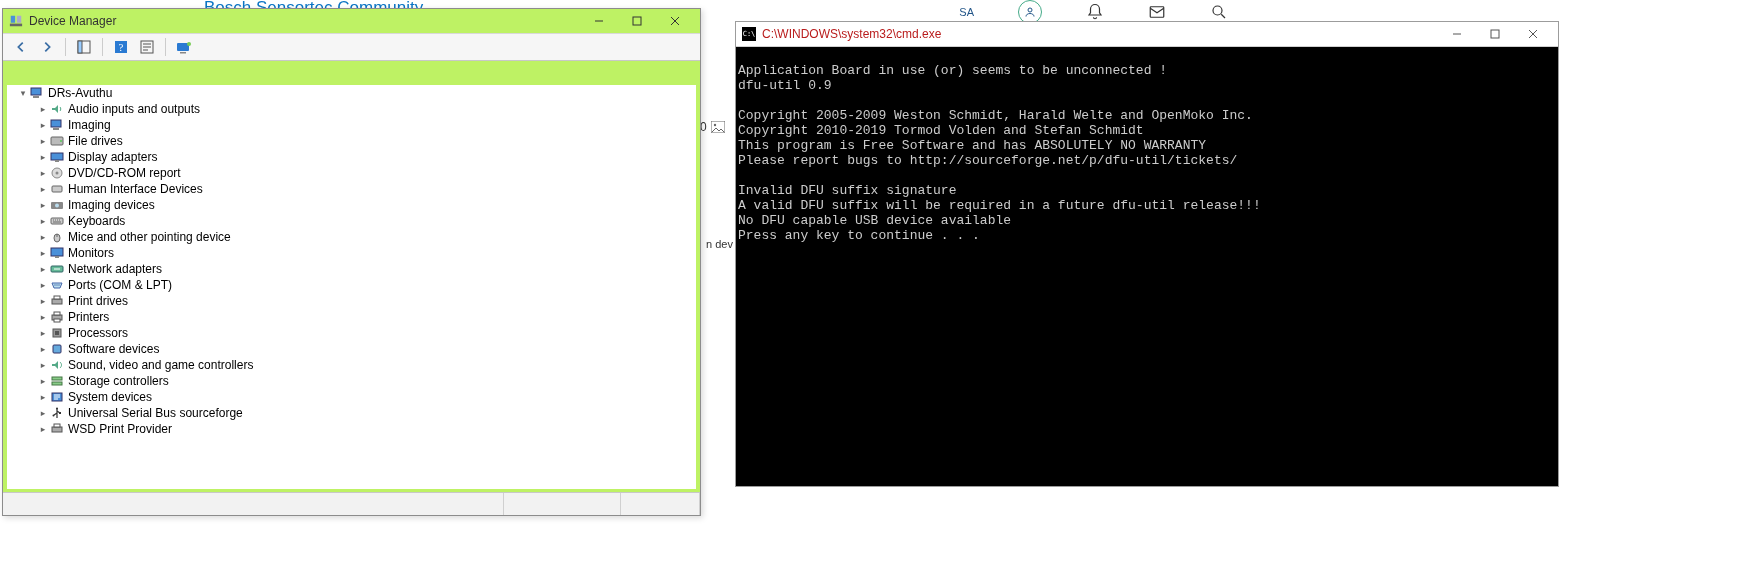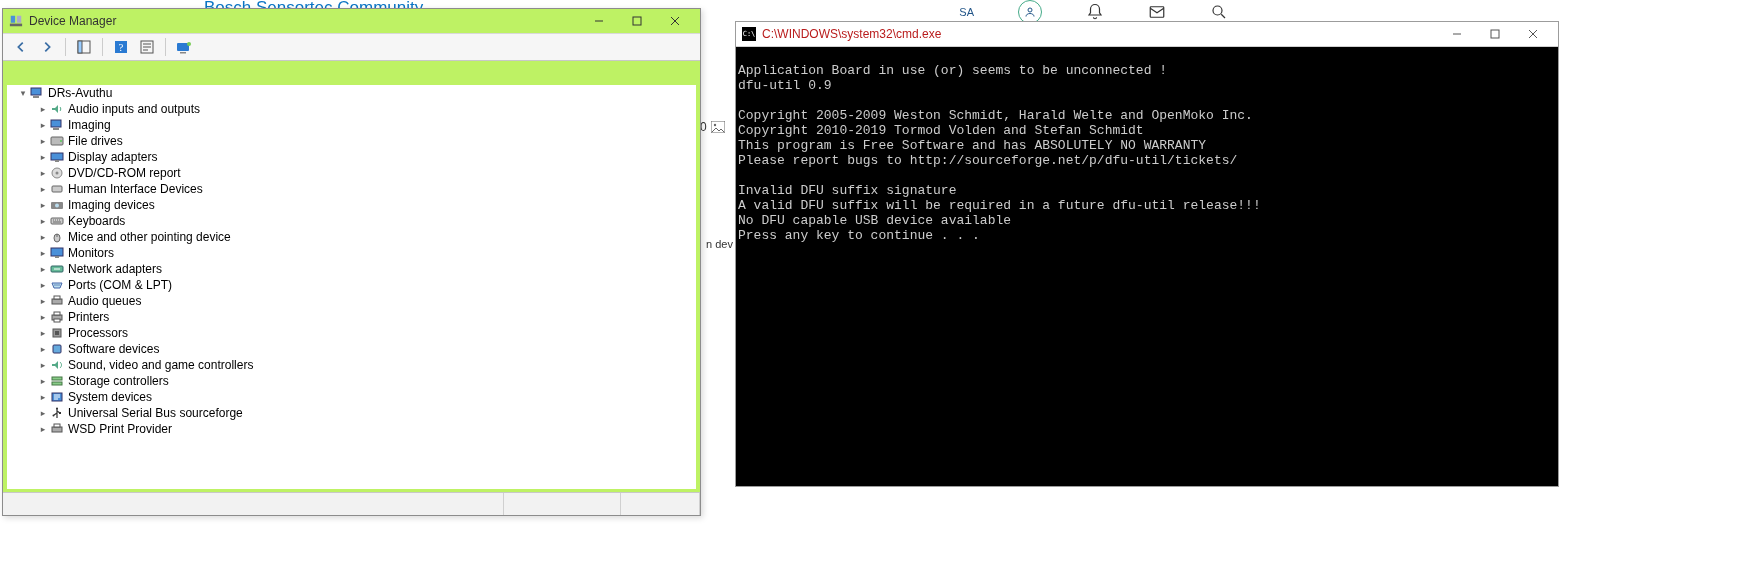--- a/index.html
+++ b/index.html
@@ -284,21 +284,21 @@
             <span class="tree-label">Ports (COM &amp; LPT)</span>
           </div>
           <div class="tree-row">
             <span class="tree-caret">▸</span>
             <span class="tree-icon">
               <svg width="14" height="12">
                 <rect x="2" y="4" width="10" height="5" fill="#aaa" stroke="#555"></rect>
                 <rect x="4" y="1" width="6" height="3" fill="#fff" stroke="#555"></rect>
               </svg>
             </span>
-            <span class="tree-label">Audio queues</span>
+            <span class="tree-label">Print drives</span>
           </div>
           <div class="tree-row">
             <span class="tree-caret">▸</span>
             <span class="tree-icon">
               <svg width="14" height="12">
                 <rect x="2" y="4" width="10" height="5" fill="#aaa" stroke="#555"></rect>
                 <rect x="4" y="1" width="6" height="3" fill="#fff" stroke="#555"></rect>
                 <rect x="4" y="8" width="6" height="3" fill="#fff" stroke="#555"></rect>
               </svg>
             </span>

